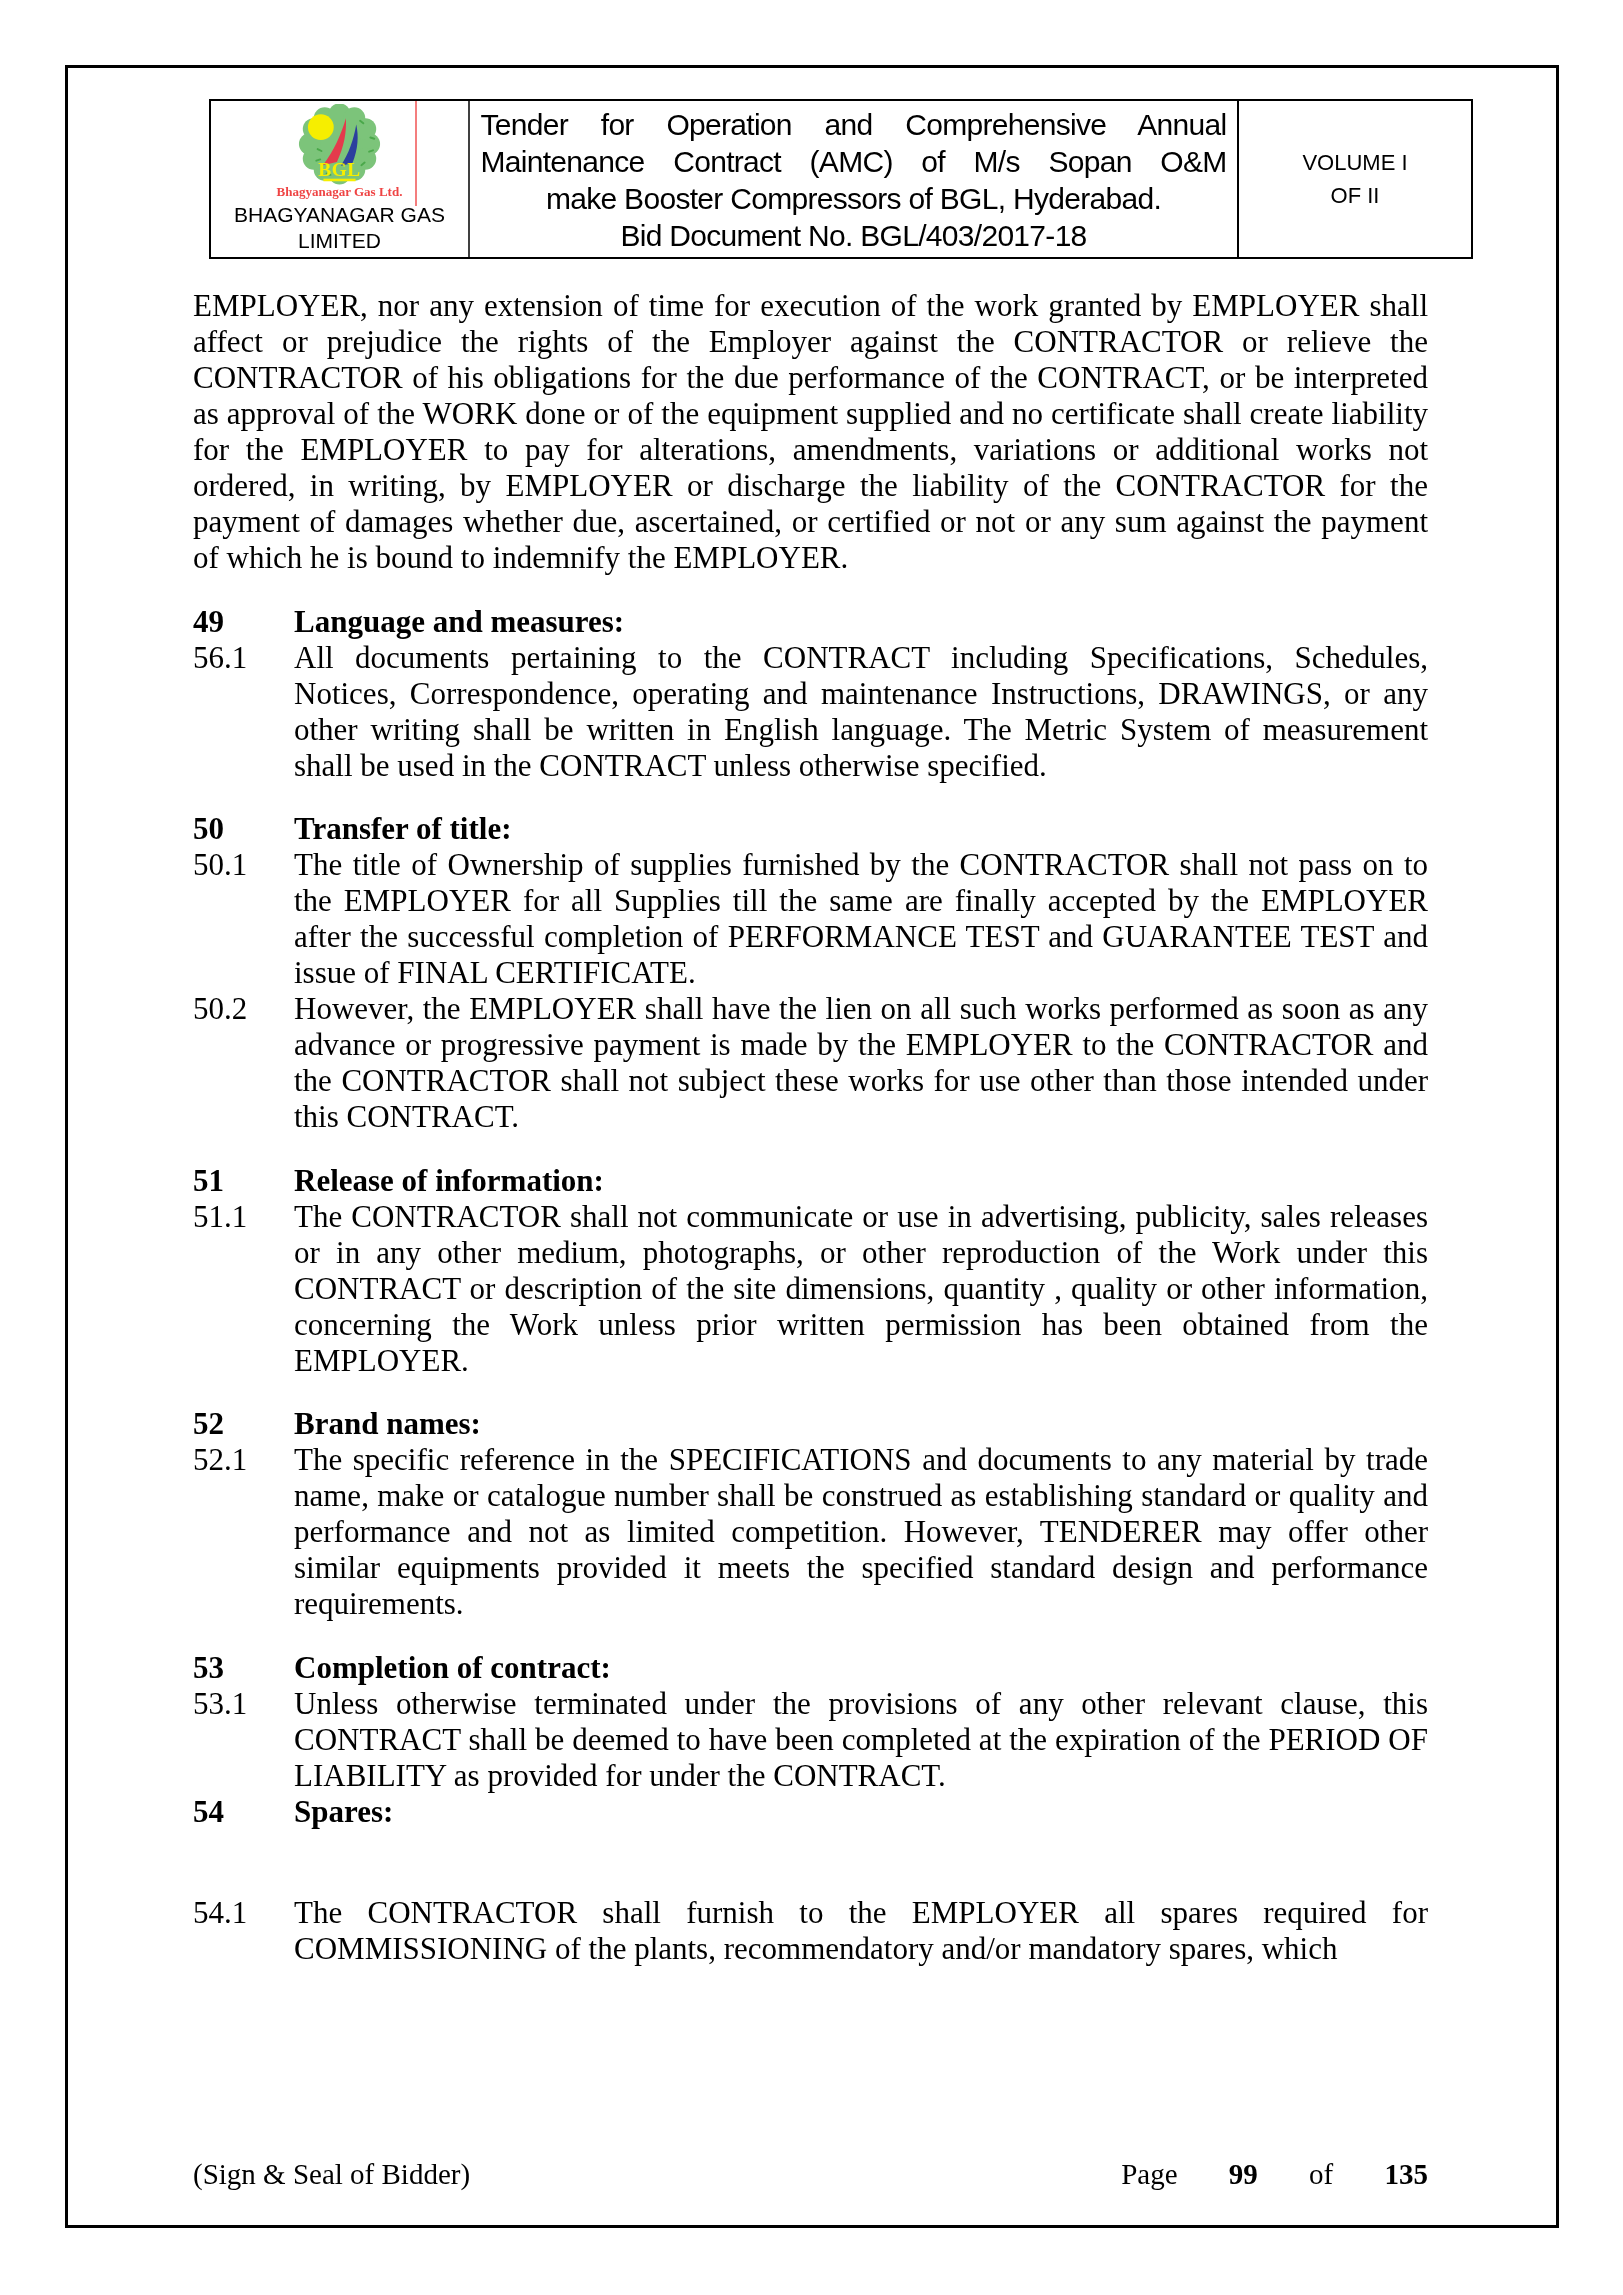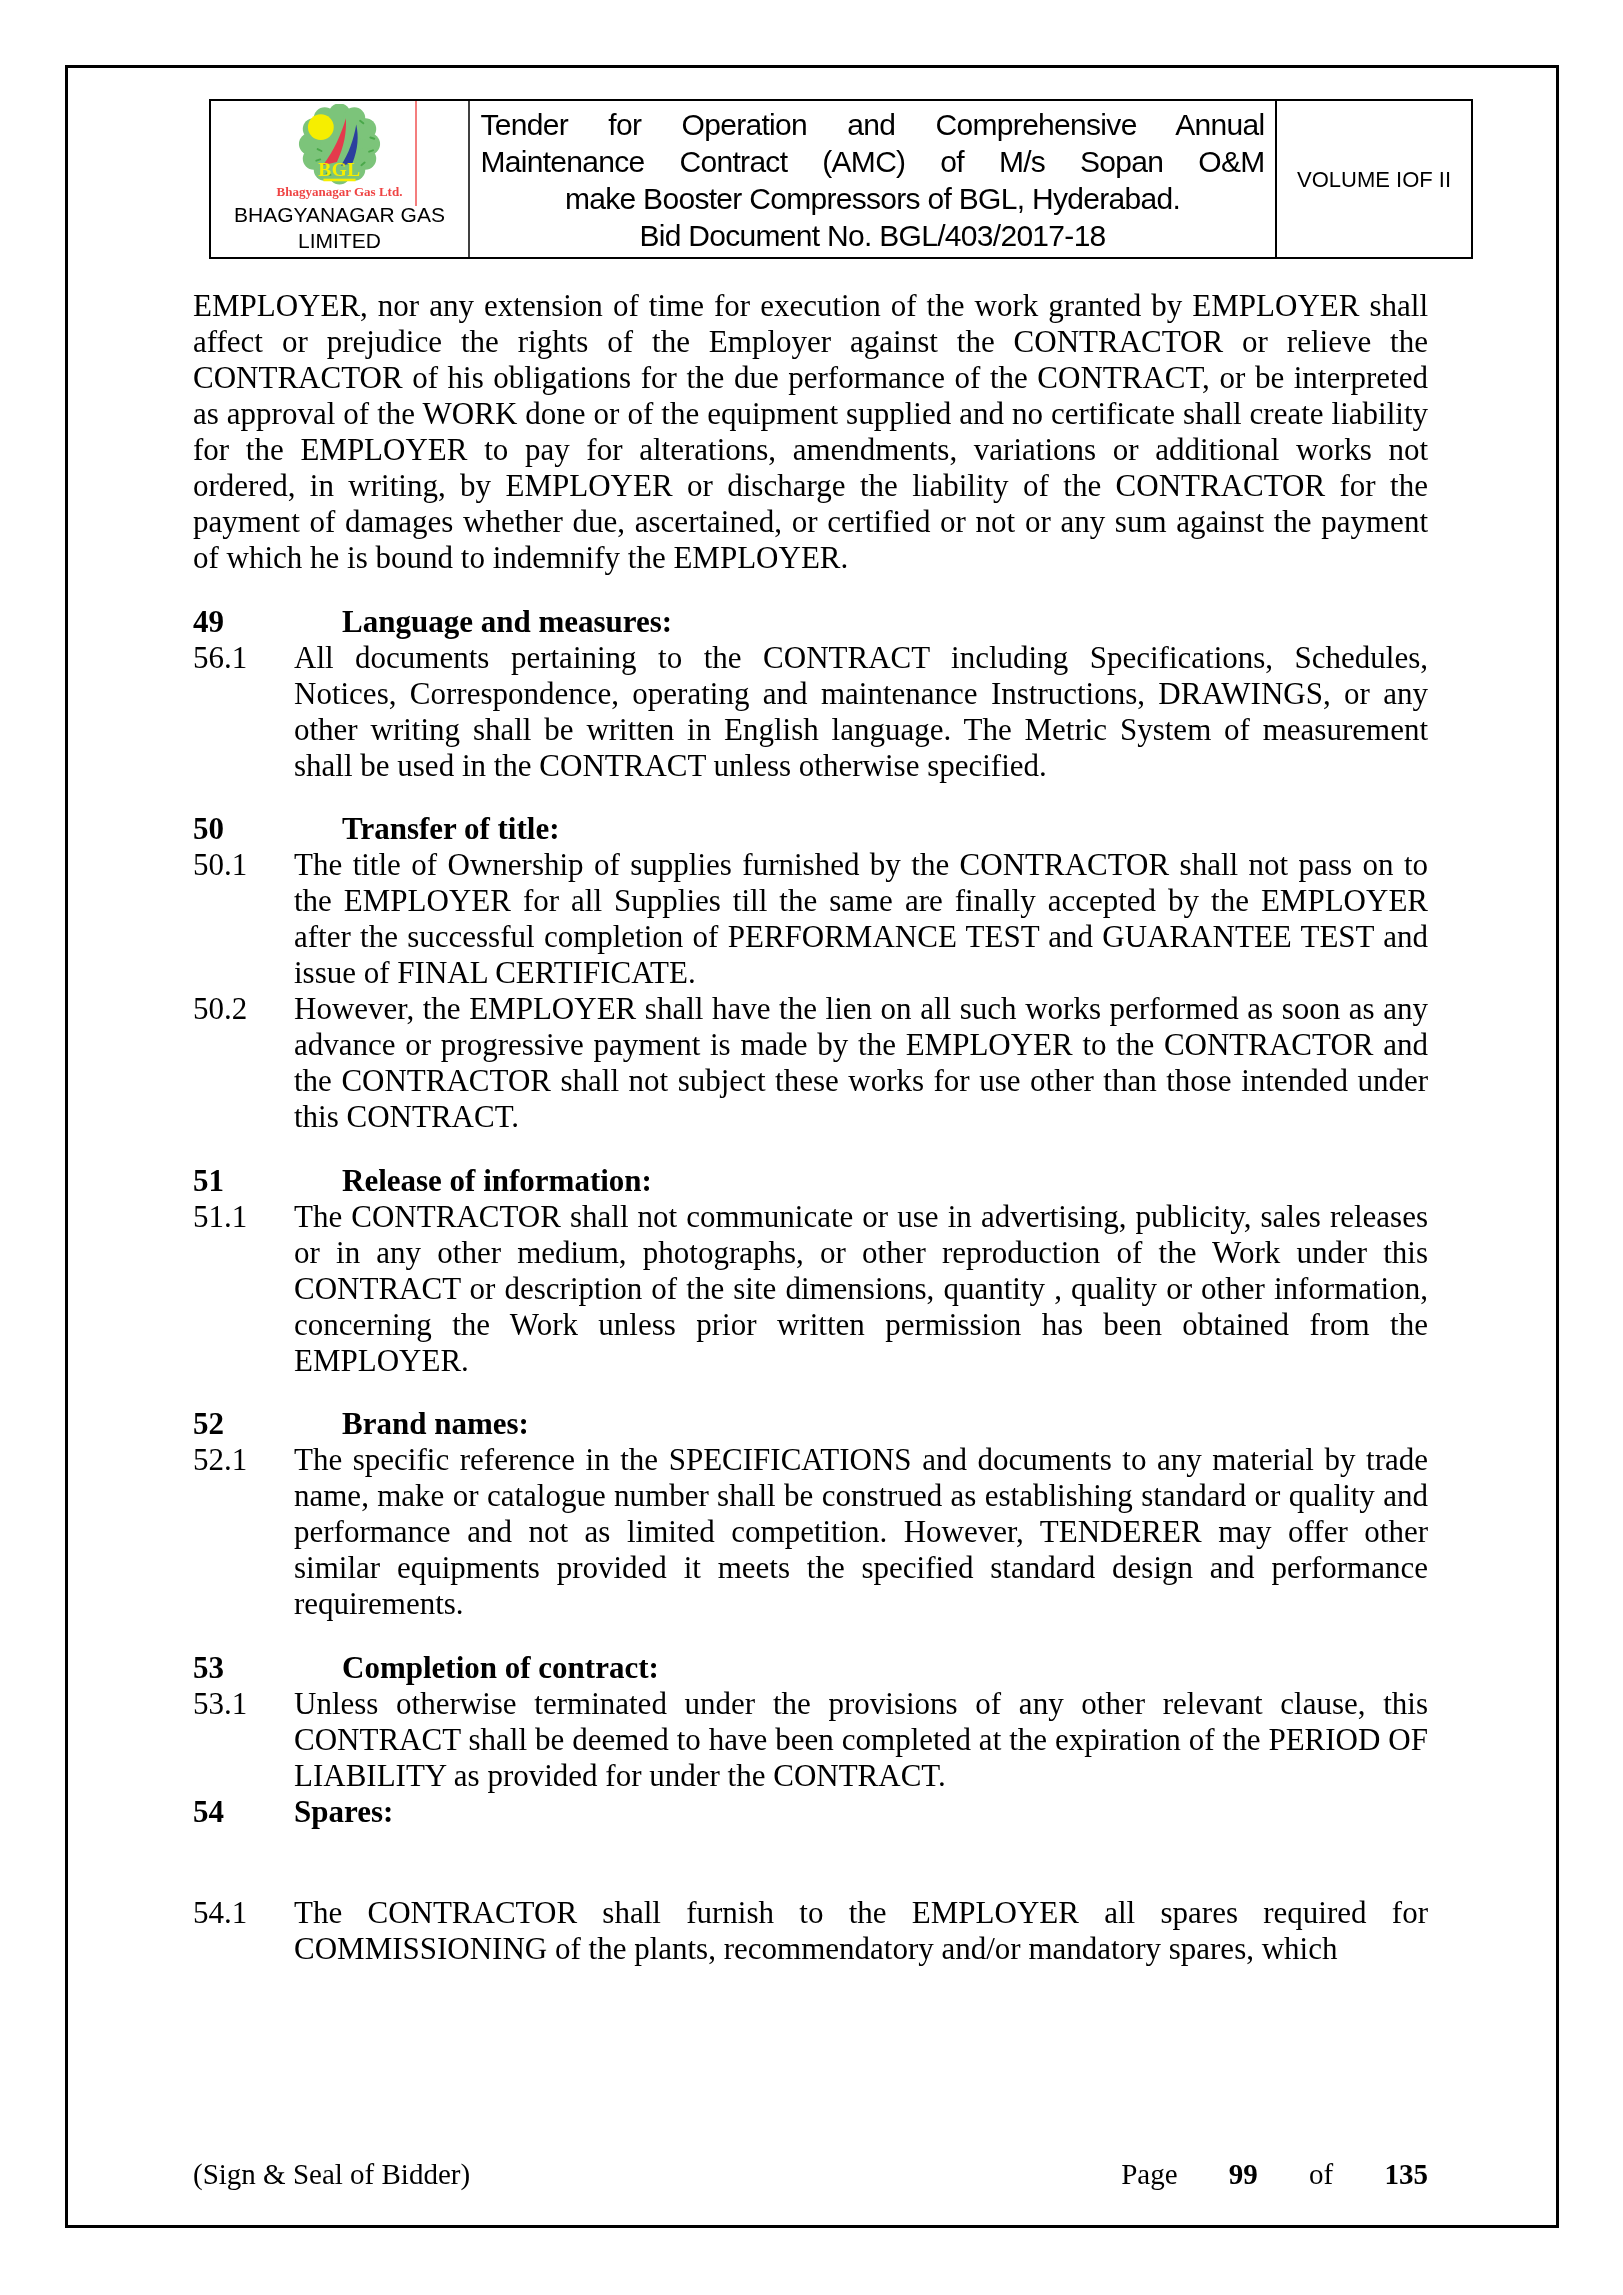--- a/index.html
+++ b/index.html
@@ -35,36 +35,36 @@
   }
   .cell-title{
     flex:1;border-right:2px solid #000;padding:5.2px 10.5px 0 10.5px;
     font-family:"Liberation Sans", sans-serif;letter-spacing:-0.7px;
   }
   .title-line{font-size:30px;line-height:37px;white-space:normal;}
   .jl{text-align:justify;text-align-last:justify;}
   .ll{text-align:center;}
   .cl{text-align:center;}
   .cell-volume{
-    width:194px;display:flex;justify-content:center;
+    width:232px;display:flex;flex-direction:column;justify-content:center;
     align-items:center;font-family:"Liberation Sans", sans-serif;
   }
   .vol-line{font-size:22px;line-height:33px;}
   
   .doc{
     position:absolute;left:193px;top:288px;width:1235px;
     font-size:31px;line-height:36px;
   }
   .para{text-align:justify;margin:0;}
   .clause{display:flex;}
   .clause .num{width:101px;flex:none;}
   .clause .ctext{flex:1;text-align:justify;}
   .heading{font-weight:bold;}
   .heading .ctext{text-align:left;}
-  .mt{margin-top:27.5px;gap:48px;}
+  .mt{margin-top:27.5px;}
   .mt-big{margin-top:65px;}
   
   .footer{
     position:absolute;left:193px;top:2157px;width:1235px;
     display:flex;justify-content:space-between;font-size:29px;line-height:34px;
   }
   .bold{font-weight:bold;}
   .page-info span{display:inline;margin-left:44px;}
 </style>
 </head>

